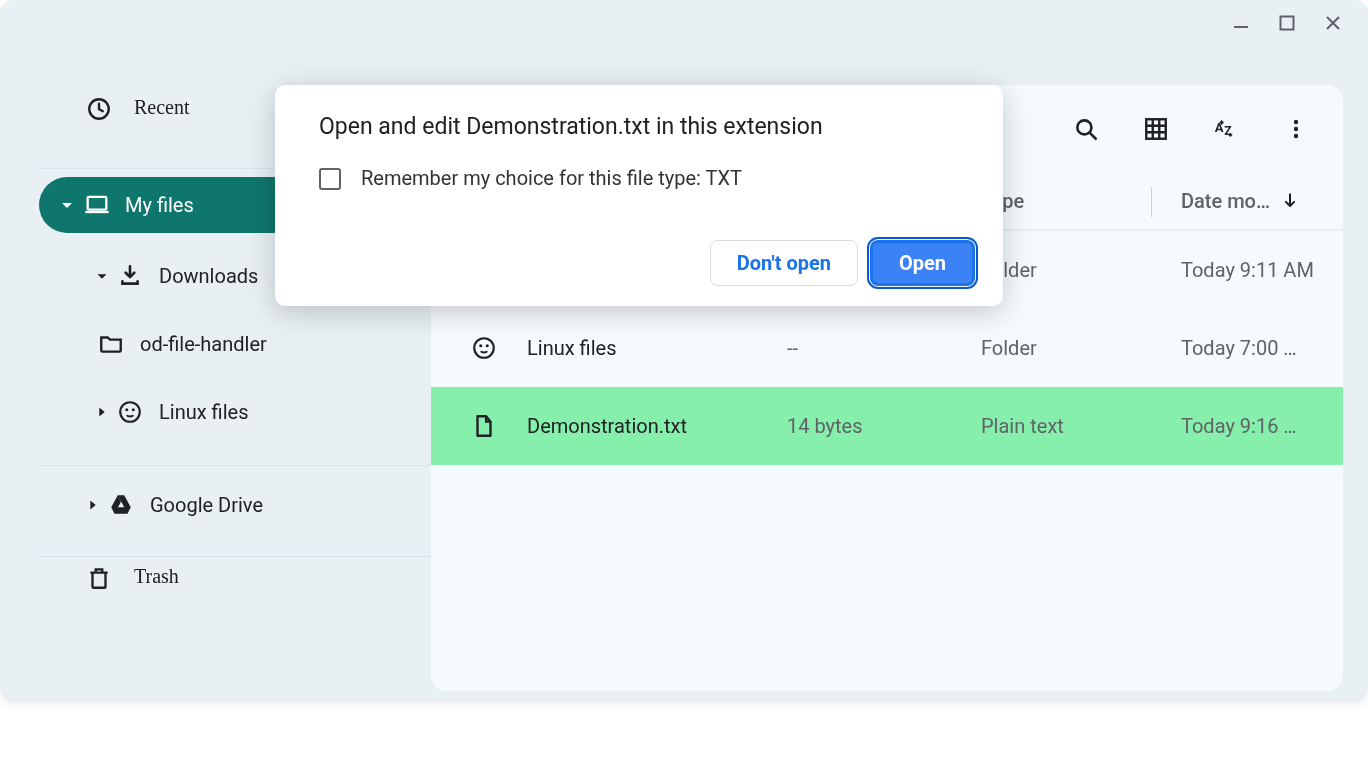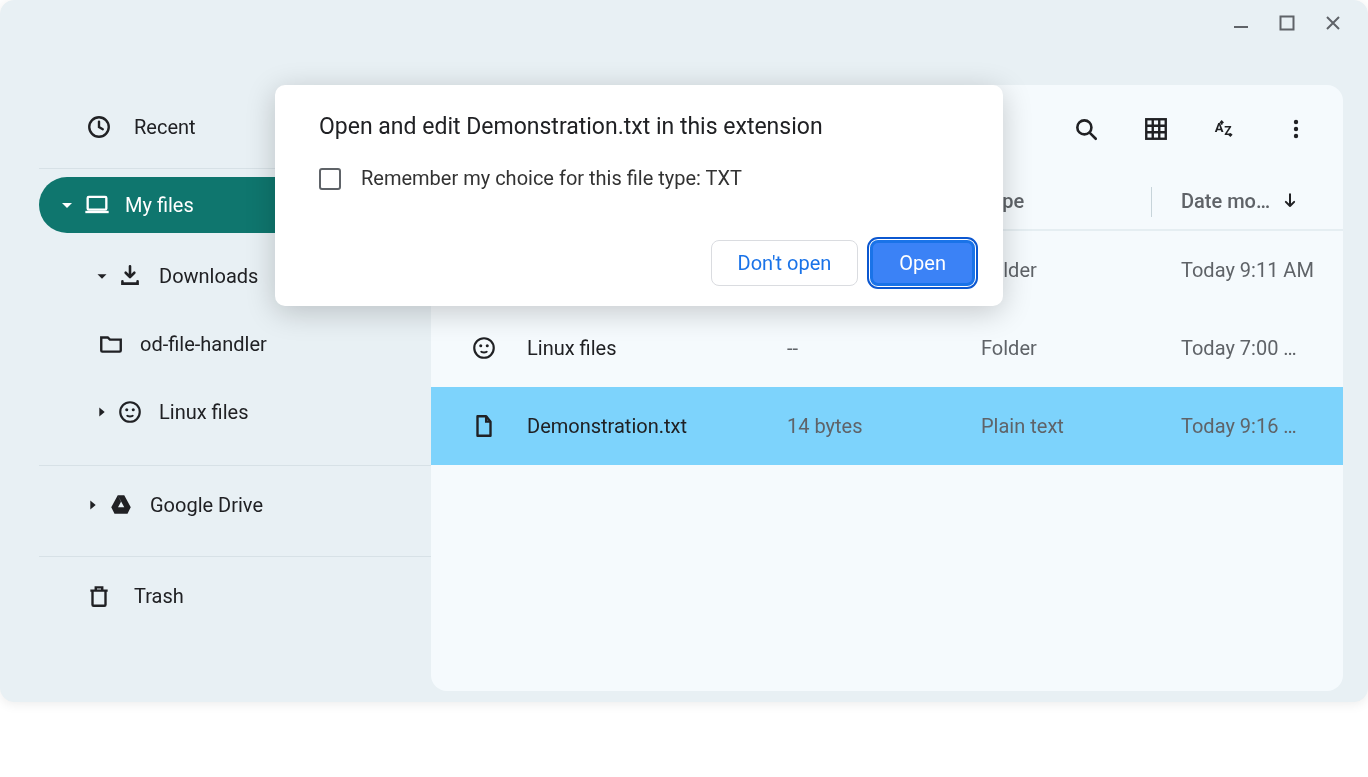--- a/index.html
+++ b/index.html
@@ -33,25 +33,25 @@
   .titlebar .ctl { width: 24px; height: 24px; display:flex; align-items:center; justify-content:center; cursor:pointer; }
   .sidebar {
     position: absolute;
     left: 0; top: 0;
     width: 430px;
     height: 100%;
     padding-top: 95px;
   }
   .side-row {
     display: flex;
-    align-items: center;
     height: 62px;
     cursor: pointer;
     font-size: 20px;
     color: #202124;
+    font-family: Liberation Serif, serif;
   }
   .side-row.recent { padding-left: 85px; }
   .side-row.recent .icon { margin-right: 22px; }
   .side-divider { height:1px; background:#d7e1e6; margin: 10px 0 8px 38px; }
   .side-pill {
     margin-left: 38px;
     margin-top: 6px;
     background: #0f766e;
     color: #fff;
     border-radius: 40px;
@@ -117,21 +117,21 @@
   .col-sep2 { position:absolute; left:720px; top:14px; width:1px; height:30px; background:#c7d4da; }
   .rows { position:absolute; top:146px; left:0; right:0; }
   .filerow {
     height:78px;
     display:flex;
     align-items:center;
     position:relative;
     font-size:20px;
     cursor:pointer;
   }
-  .filerow.sel { background:#7dd3fc; }
+  .filerow.sel { background:#86efac; }
   .filerow .ficon { position:absolute; left:40px; }
   .filerow .fname { position:absolute; left:96px; }
   .filerow .fsize { position:absolute; left:356px; color:#5f6368; }
   .filerow .ftype { position:absolute; left:550px; color:#5f6368; }
   .filerow .fdate { position:absolute; left:750px; color:#5f6368; }
   
   .dialog {
     position:absolute;
     left:274px;
     top:84px;
@@ -147,21 +147,21 @@
     width:22px; height:22px; border:2px solid #5f6368; border-radius:3px; cursor:pointer;
   }
   .btnrow { display:flex; justify-content:flex-end; gap:12px; }
   .btn {
     height:46px;
     border-radius:8px;
     padding:0 26px;
     display:flex;
     align-items:center;
     font-size:20px;
-    font-weight:400;
+    font-weight:700;
     cursor:pointer;
   }
   .btn-secondary { background:#fff; color:#1a73e8; border:1px solid #dadce0; }
   .btn-primary { background:#3b82f6; color:#fff; border:3px solid #1a73e8; outline:2px solid #0b57d0; outline-offset:1px;}
   svg { display:block; }
 </style>
 </head>
 <body>
 
 <div class="window">

